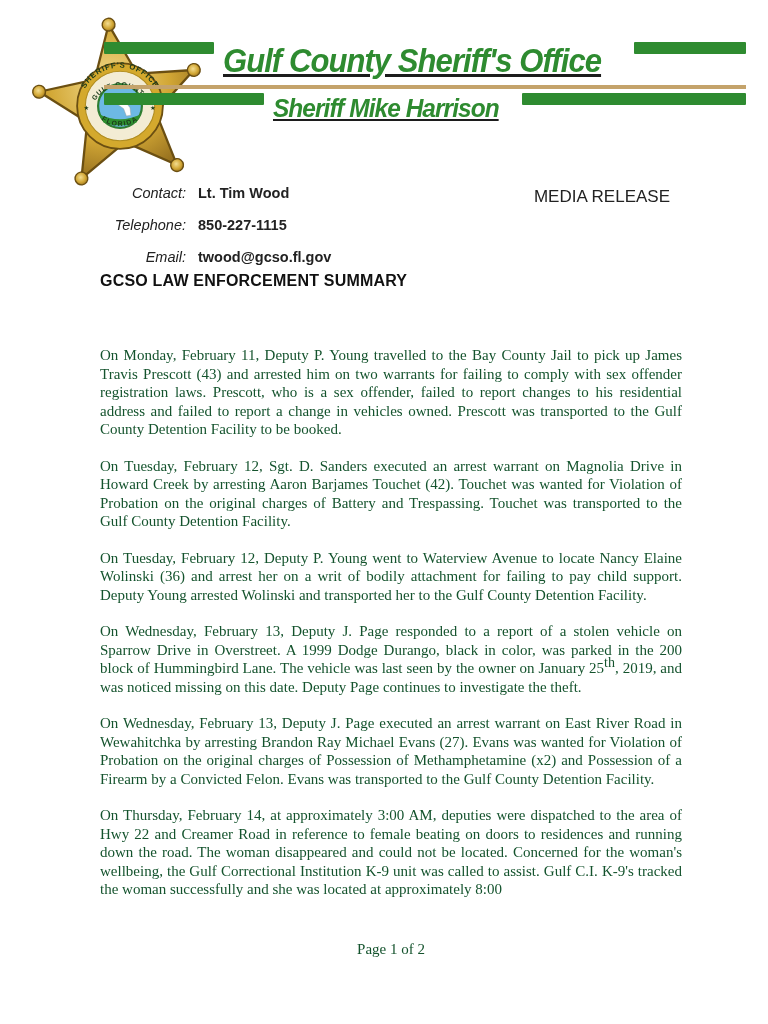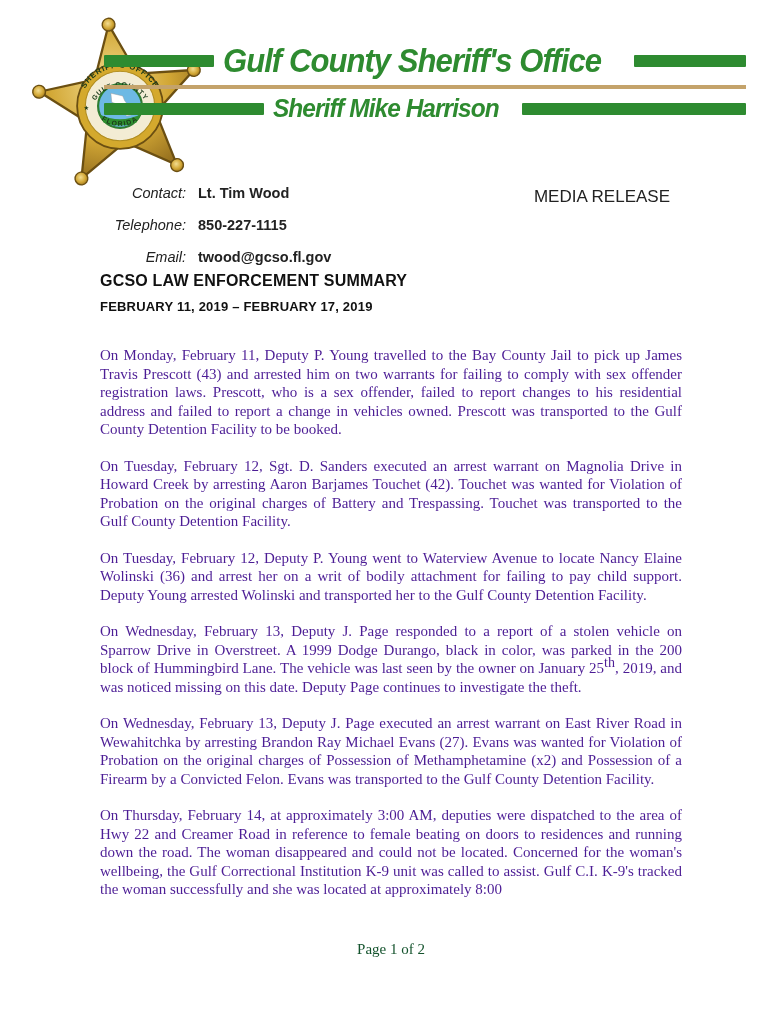--- a/index.html
+++ b/index.html
@@ -11,21 +11,21 @@
     background:#ffffff;
     font-family:"Liberation Serif","DejaVu Serif",serif;
     color:#1c1c1c;
     overflow:hidden;
   }
 
   
   .badge { position:absolute; left:28px; top:12px; width:184px; height:188px; }
 
   .header-right { position:absolute; left:104px; top:42px; width:642px; }
-  .hrow { display:flex; align-items:center; }
+  .hrow { display:flex; align-items:flex-start;text-decoration:underline; }
   .gbar { background:#2e8b30; height:12px; border-radius:1px; }
   .gbar.l1 { width:110px; margin-right:9px; }
   .gbar.r  { flex:1; margin-left:9px; }
   .gbar.l2 { width:160px; margin-right:9px; }
   .htitle {
     font-family:"Liberation Sans","DejaVu Sans",sans-serif;
     font-weight:bold; font-style:italic;
     color:#2e8b30; white-space:nowrap;
     letter-spacing:-1px;
     transform:scaleX(.94); transform-origin:left center;
@@ -58,21 +58,21 @@
              font-family:"Liberation Sans","DejaVu Sans",sans-serif; color:#111; }
   .summary .t { font-size:16px; font-weight:bold; letter-spacing:.2px; }
   .summary .d { font-size:13px; font-weight:bold; margin-top:9px; letter-spacing:.2px; }
 
   
   .body-text { position:absolute; top:346px; left:100px; width:582px; }
   .body-text p {
     font-size:15px; line-height:18.5px;
     text-align:justify;
     margin-bottom:18px;
-    color:#4c1d95;
+    color:#14532d;
   }
   .body-text sup { font-size:14px; line-height:0; vertical-align:super; }
 
   
   .footer { position:absolute; top:941px; left:100px; width:582px;
             text-align:center; font-size:15px; color:#14532d; }
 </style>
 </head>
 <body>
 
@@ -143,21 +143,20 @@
       <div class="lbl">Email:</div>
       <div class="val">twood@gcso.fl.gov</div>
     </div>
     <div class="release">
       <div>MEDIA RELEASE</div>
     </div>
   </div>
 
   <div class="summary">
     <div class="t">GCSO LAW ENFORCEMENT SUMMARY</div>
-    <div class="d">FEBRUARY 11, 2019 – FEBRUARY 17, 2019</div>
   </div>
 
   <div class="body-text">
     <p>On Monday, February 11, Deputy P. Young travelled to the Bay County Jail to pick up James Travis Prescott (43) and arrested him on two warrants for failing to comply with sex offender registration laws.  Prescott, who is a sex offender, failed to report changes to his residential address and failed to report a change in vehicles owned.  Prescott was transported to the Gulf County Detention Facility to be booked.</p>
     <p>On Tuesday, February 12, Sgt. D. Sanders executed an arrest warrant on Magnolia Drive in Howard Creek by arresting Aaron Barjames Touchet (42).  Touchet was wanted for Violation of Probation on the original charges of Battery and Trespassing.  Touchet was transported to the Gulf County Detention Facility.</p>
     <p>On Tuesday, February 12, Deputy P. Young went to Waterview Avenue to locate Nancy Elaine Wolinski (36) and arrest her on a writ of bodily attachment for failing to pay child support.  Deputy Young arrested Wolinski and transported her to the Gulf County Detention Facility.</p>
     <p><span>On Wednesday, February 13, Deputy J. Page responded to a report of a stolen vehicle on Sparrow Drive in Overstreet.  A 1999 Dodge Durango, black in color, was parked in the 200 block of Hummingbird Lane.  The vehicle was last seen by the owner on January 25</span><sup>th</sup><span>, 2019, and was noticed missing on this date.  Deputy Page continues to investigate the theft.</span></p>
     <p>On Wednesday, February 13, Deputy J. Page executed an arrest warrant on East River Road in Wewahitchka by arresting Brandon Ray Michael Evans (27).  Evans was wanted for Violation of Probation on the original charges of Possession of Methamphetamine (x2) and Possession of a Firearm by a Convicted Felon.  Evans was transported to the Gulf County Detention Facility.</p>
     <p>On Thursday, February 14, at approximately 3:00 AM, deputies were dispatched to the area of Hwy 22 and Creamer Road in reference to female beating on doors to residences and running down the road.  The woman disappeared and could not be located.  Concerned for the woman's wellbeing, the Gulf Correctional Institution K-9 unit was called to assist.  Gulf C.I. K-9's tracked the woman successfully and she was located at approximately 8:00</p>
   </div>

